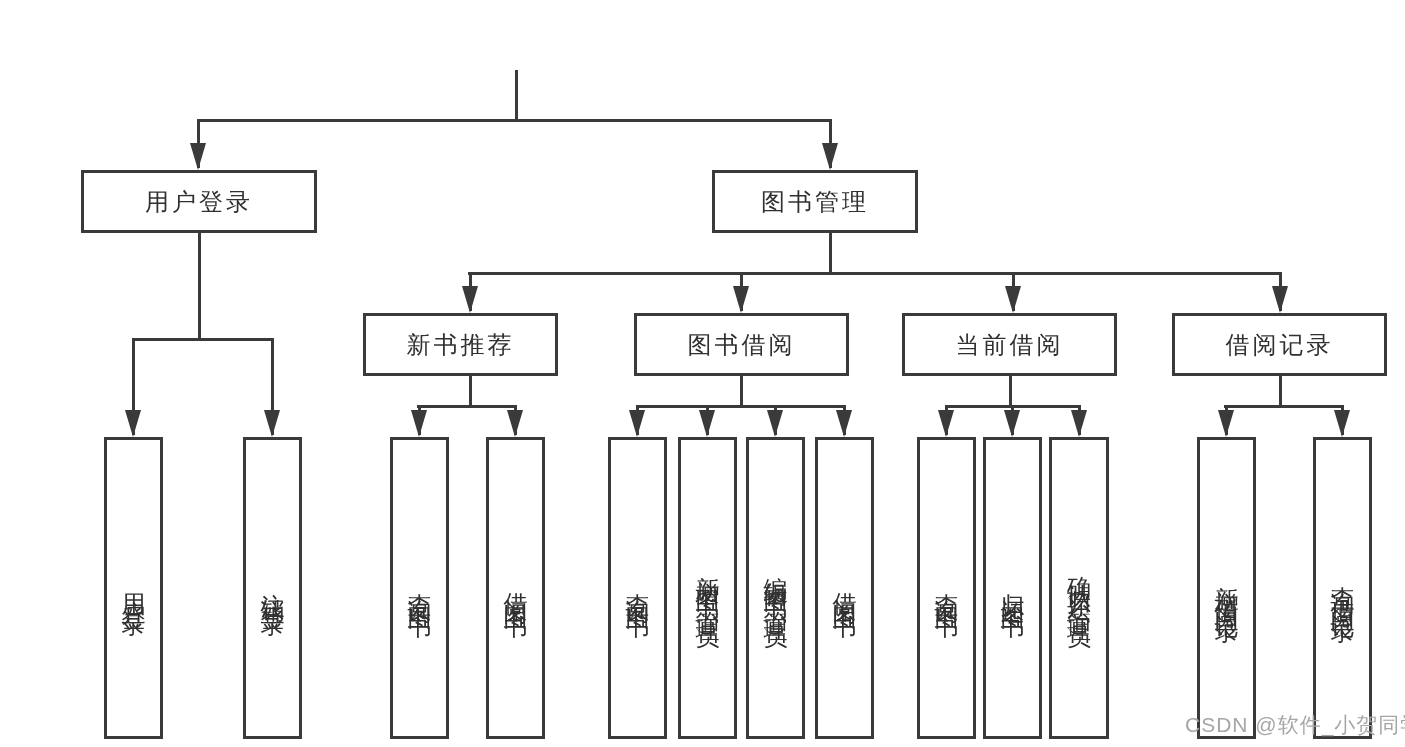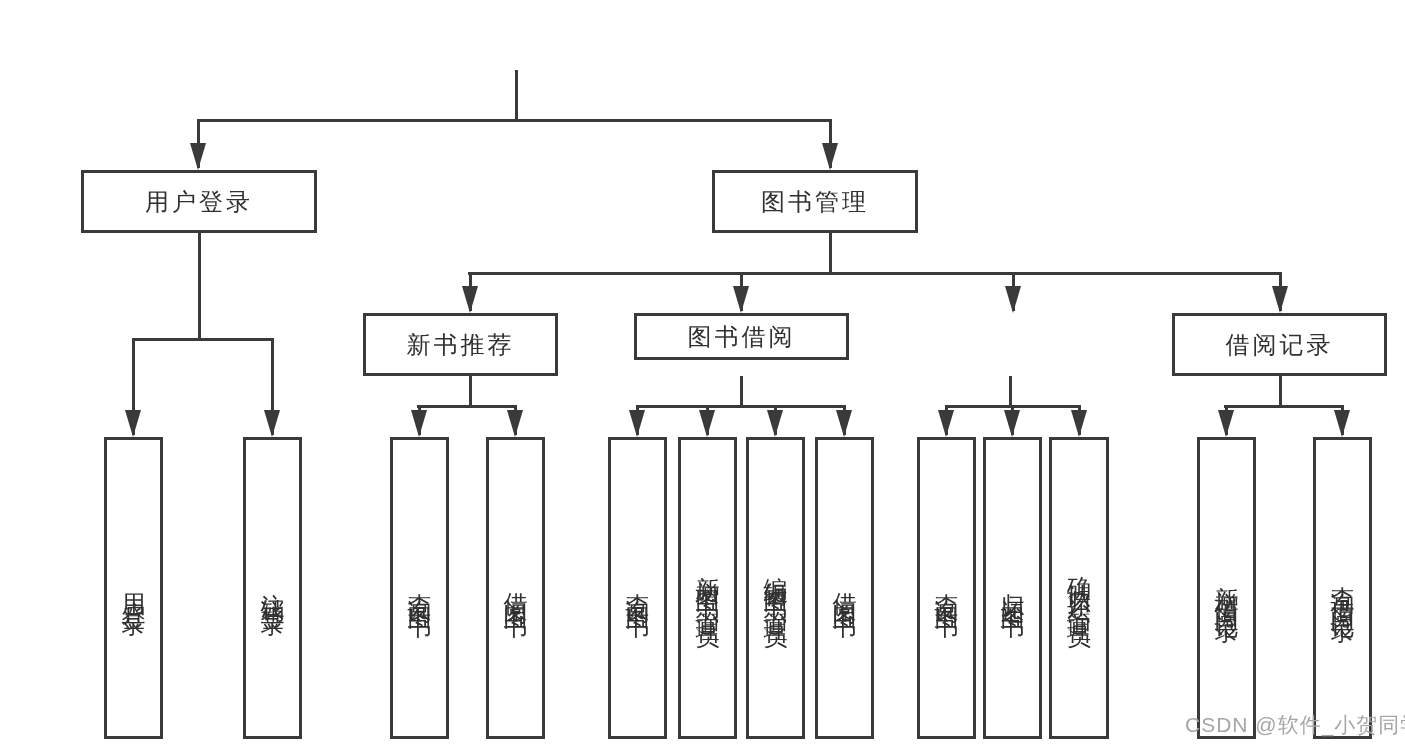--- a/index.html
+++ b/index.html
@@ -35,21 +35,22 @@
 </head>
 <body>
 
 <div id="canvas">
 
 
   <div class="node" style="left:81px;top:170px;width:236px;height:63px;">用户登录</div>
   <div class="node" style="left:712px;top:170px;width:206px;height:63px;">图书管理</div>
 
   <div class="node" style="left:363px;top:313px;width:195px;height:63px;">新书推荐</div>
-  <div class="node" style="left:634px;top:313px;width:215px;height:47px;">图书借阅</div>
+  <div class="node" style="left:634px;top:313px;width:215px;height:63px;">图书借阅</div>
+  <div class="node" style="left:902px;top:313px;width:215px;height:63px;">当前借阅</div>
   <div class="node" style="left:1172px;top:313px;width:215px;height:63px;">借阅记录</div>
 
   <div class="vnode" style="left:104px;top:437px;width:59px;height:302px;">
     <span class="vtext">用户登录</span>
   </div>
   <div class="vnode" style="left:243px;top:437px;width:59px;height:302px;">
     <span class="vtext">注销登录</span>
   </div>
 
   <div class="vnode" style="left:390px;top:437px;width:59px;height:302px;">

